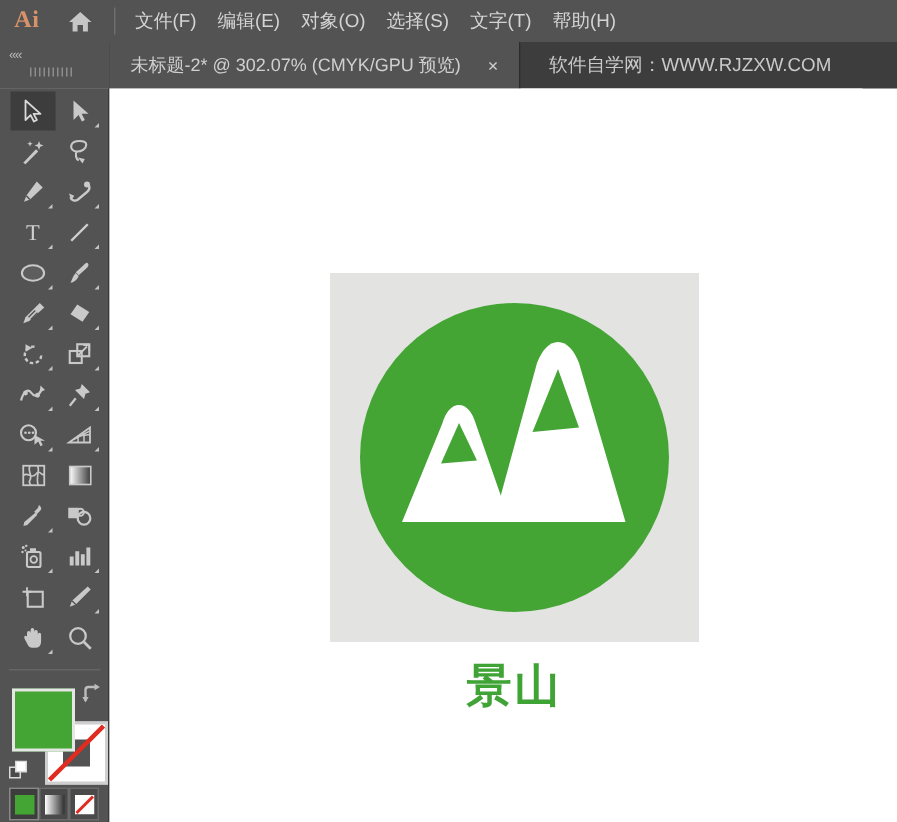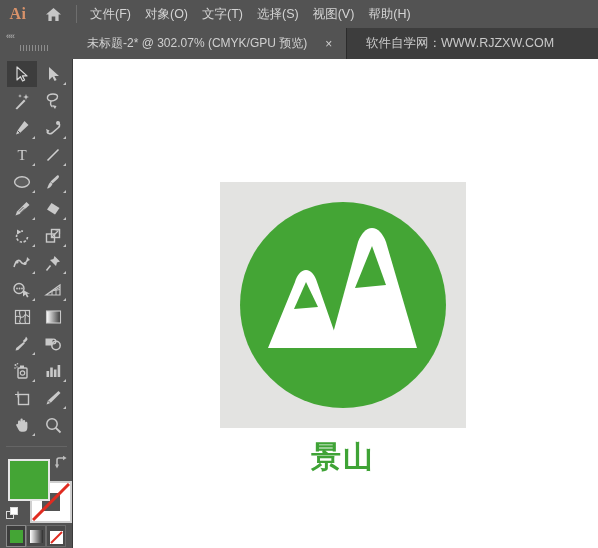--- a/index.html
+++ b/index.html
@@ -150,24 +150,24 @@
   <div class="menubar">
     <div class="ai-logo">Ai</div>
     <div class="home-btn">
       <svg width="17" height="15" viewBox="0 0 17 15">
         <path d="M8.5 1 L16 7.6 L13.6 7.6 L13.6 14 L10.3 14 L10.3 9.6 L6.7 9.6 L6.7 14 L3.4 14 L3.4 7.6 L1 7.6 Z" fill="#c6c6c6"></path>
       </svg>
     </div>
     <div class="vdiv"></div>
     <div class="menu-items" id="menu-items">
         <div class="menu-item">文件(F)</div>
+        <div class="menu-item">编辑(E)</div>
         <div class="menu-item">对象(O)</div>
+        <div class="menu-item">选择(S)</div>
         <div class="menu-item">文字(T)</div>
-        <div class="menu-item">选择(S)</div>
-        <div class="menu-item">视图(V)</div>
         <div class="menu-item">帮助(H)</div>
       </div>
   </div>
 
   <div class="tabbar">
     <div class="tab-left-strip">
       <div class="collapse-arrows">««</div>
       <div class="tool-grip">
         <i style="left:0"></i>
           <i style="left:3px"></i>

